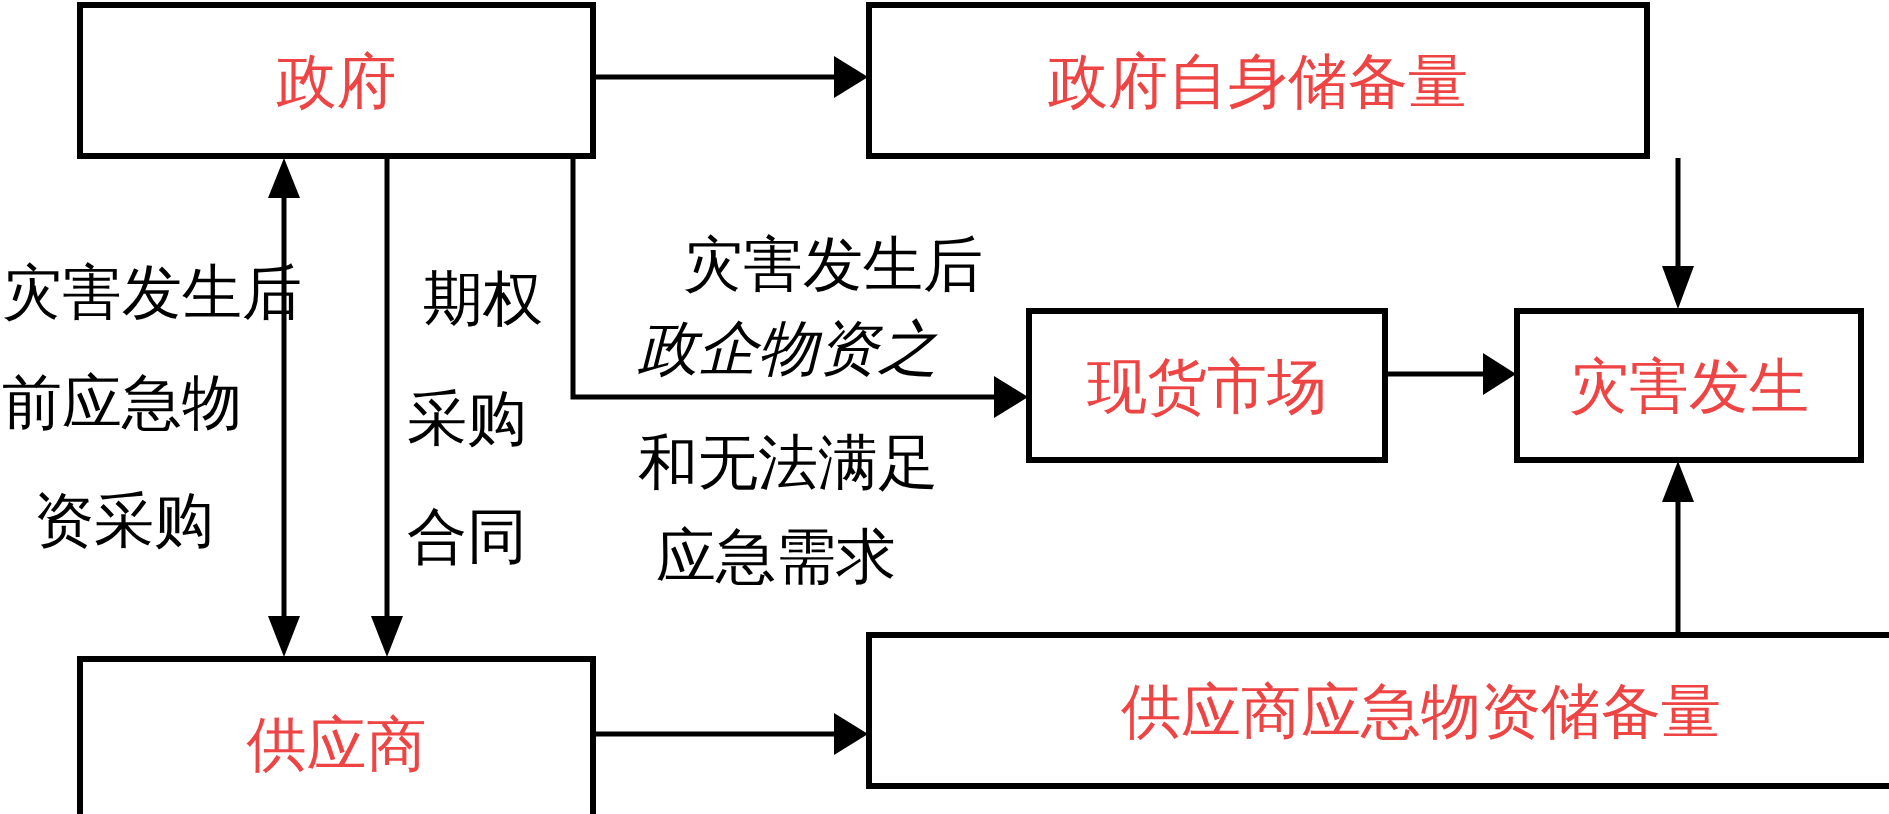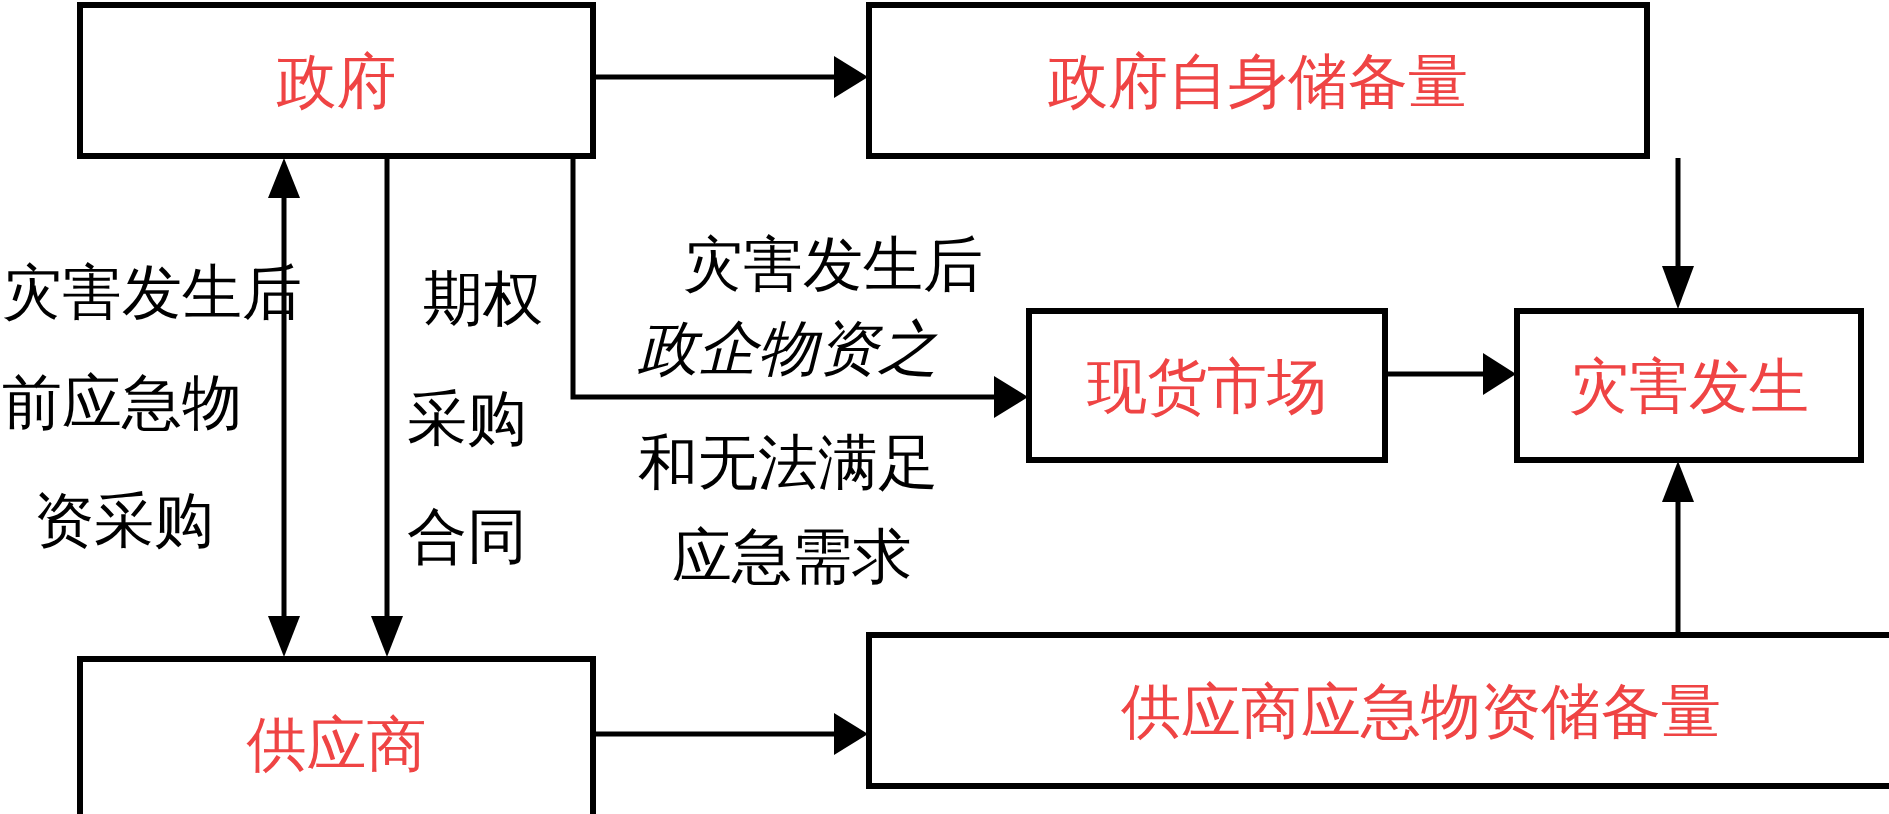--- a/index.html
+++ b/index.html
@@ -111,15 +111,15 @@
   <div class="free" style="left:2px; top:372px;">前应急物</div>
   <div class="free" style="left:34px; top:490px;">资采购</div>
 
   <div class="free" style="left:407px; top:268px;margin-left:16px;">期权</div>
   <div class="free" style="left:407px; top:388px;">采购</div>
   <div class="free" style="left:407px; top:506px;">合同</div>
 
   <div class="free" style="left:638px; top:234px;margin-left:45px;">灾害发生后</div>
   <div class="free" style="left:638px; top:318px;font-style:italic;">政企物资之</div>
   <div class="free" style="left:638px; top:432px;">和无法满足</div>
-  <div class="free" style="left:672px; top:526px;">应急需求</div>
+  <div class="free" style="left:656px; top:526px;">应急需求</div>
 
 </div>
 
 </body></html>

